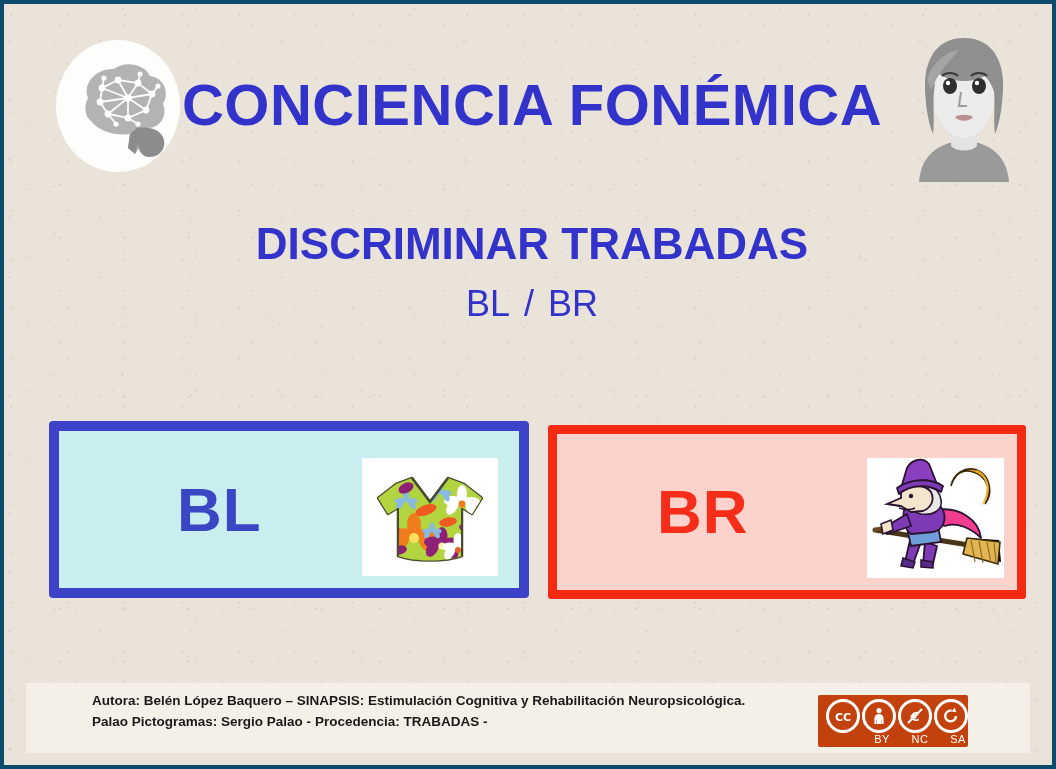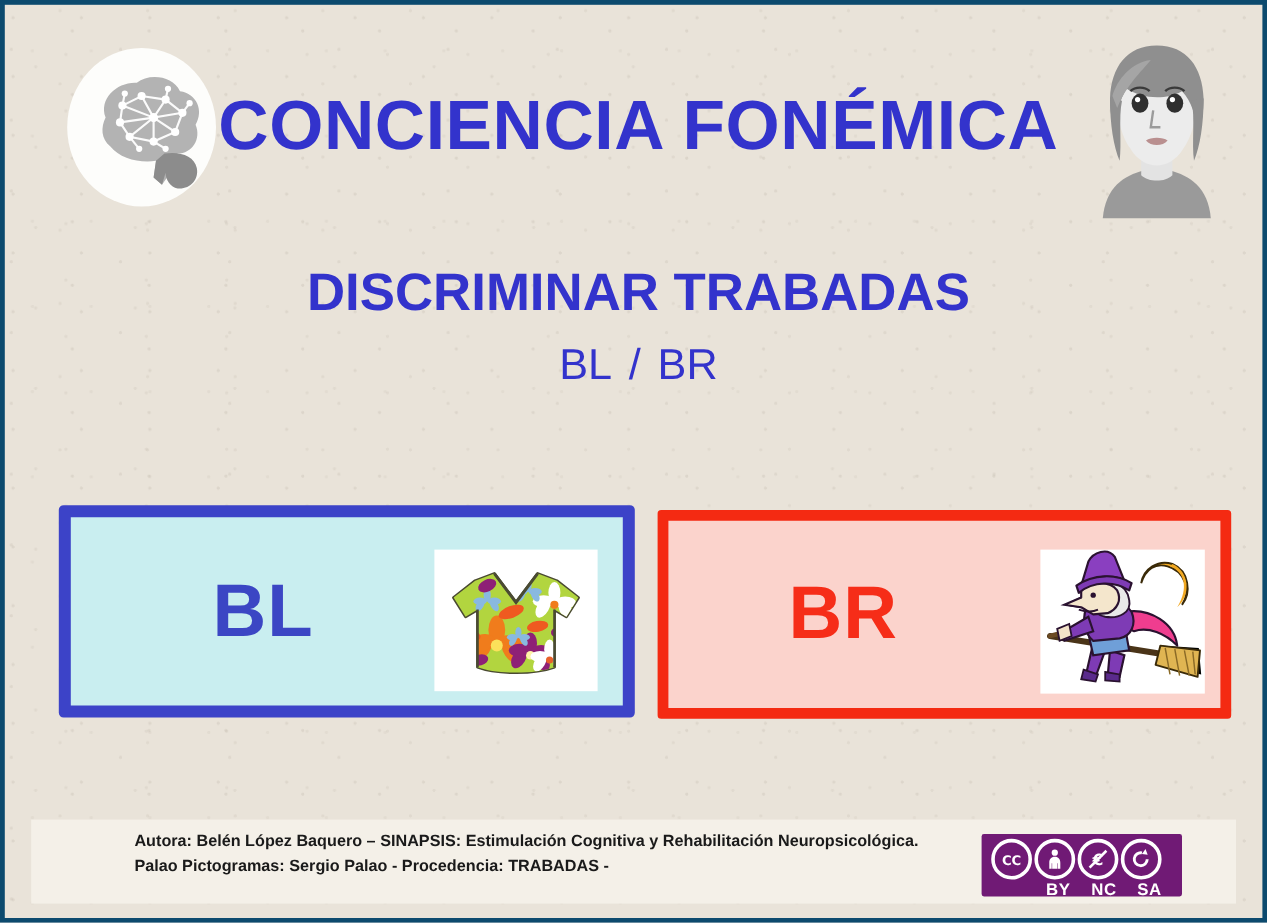--- a/index.html
+++ b/index.html
@@ -139,55 +139,55 @@
   #footer-band {
     position: absolute;
     left: 22px;
     top: 679px;
     width: 1004px;
     height: 70px;
     background: #f4f0e8;
   }
   #credits {
     position: absolute;
-    left: 108px;
+    left: 88px;
     top: 686px;
     width: 690px;
     color: #1a1a1a;
     font-size: 13.5px;
     line-height: 21px;
   }
   #credits .b { font-weight: bold; }
   #credits .n { font-weight: bold; }
   #credits .line { white-space: nowrap; }
 
   #cc-badge {
     position: absolute;
     left: 814px;
     top: 691px;
-    width: 167px;
+    width: 150px;
     height: 52px;
-    background: #701a75;
+    background: #c2410c;
     border-radius: 2px;
   }
   .cc-row { position: absolute; left: 8px; top: 4px; display: flex; gap: 2px; }
   .cc-circ {
     width: 34px; height: 34px; border-radius: 50%;
     border: 3px solid #ffffff;
     box-sizing: border-box;
     position: relative;
     display: flex; align-items: center; justify-content: center;
     color: #ffffff;
     font-family: "DejaVu Sans", sans-serif;
   }
   .cc-labels {
     position: absolute; left: 8px; top: 38px;
     display: flex; gap: 2px;
     color: #ffffff;
-    font-size: 14px; font-weight: bold;
+    font-size: 11px; font-weight: normal;
     letter-spacing: .5px;
   }
   .cc-labels span { width: 36px; text-align: center; }
   .cc-labels span:first-child { width: 36px; }
 </style>
 </head>
 <body>
 
 <div id="slide">
   <div id="texture"></div>

